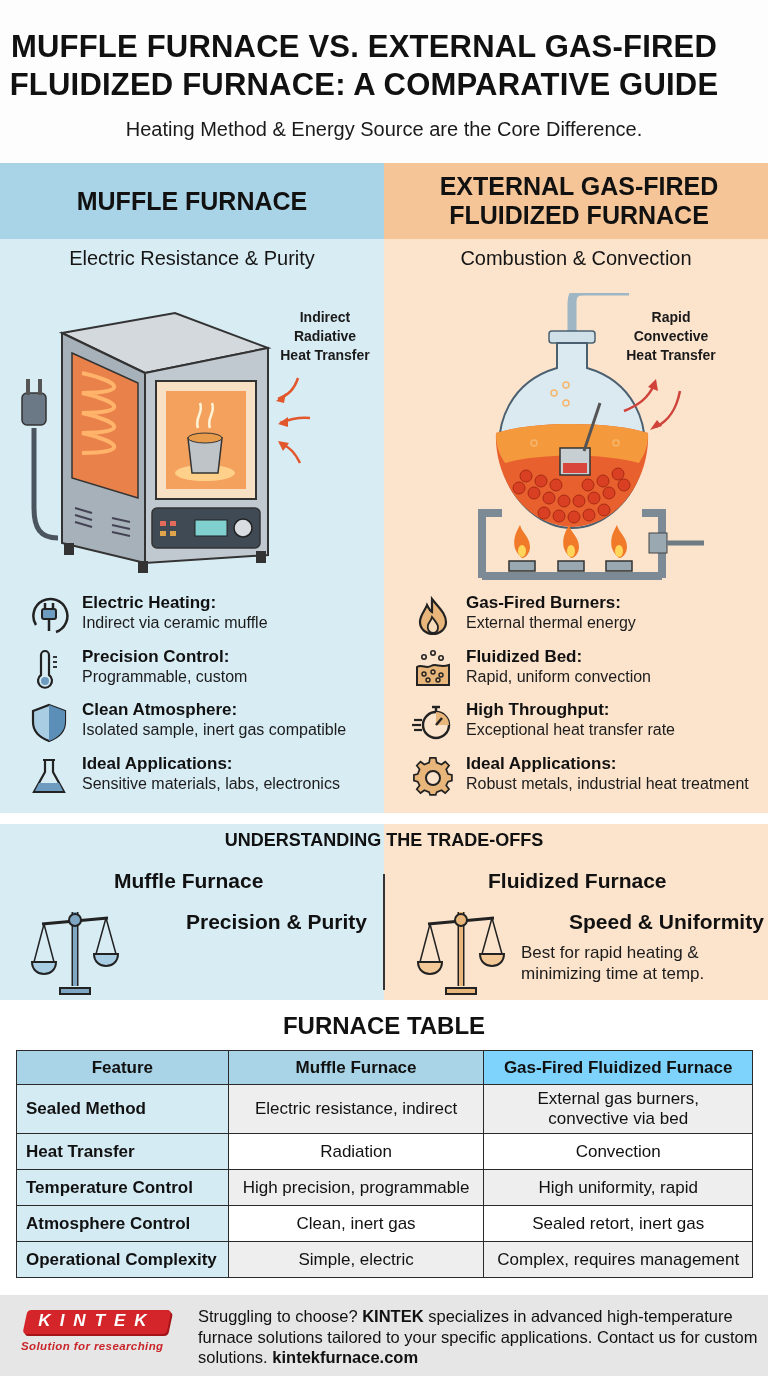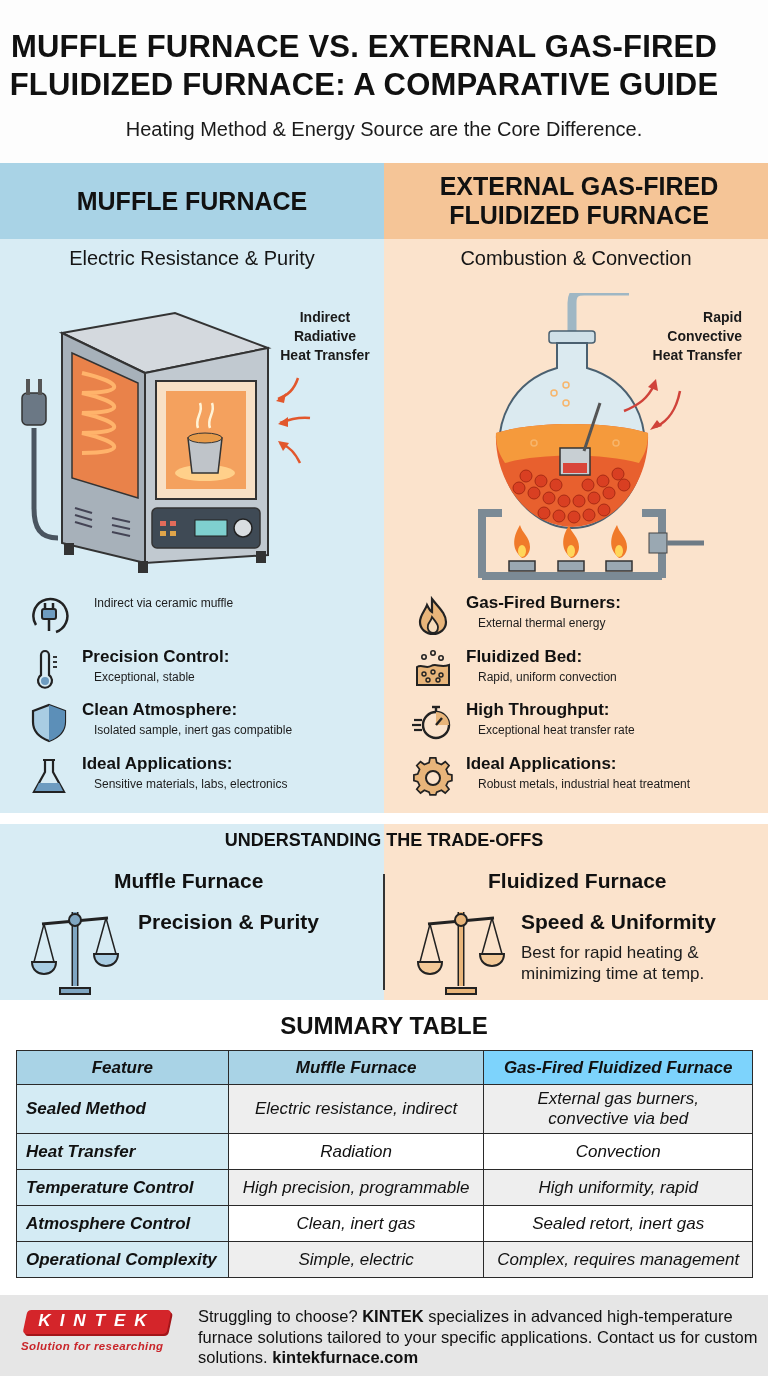--- a/index.html
+++ b/index.html
@@ -19,35 +19,35 @@
   .col-sub { position: absolute; left: 0; top: 84px; width: 384px; text-align: center; font-size: 20px; color: #151515; }
 
   .illus { position: absolute; left: 0; top: 130px; width: 384px; height: 290px; }
   .callout { position: absolute; font-size: 14px; font-weight: bold; line-height: 19px; text-align: center; color: #1a1a1a; }
 
   .features { position: absolute; left: 28px; top: 430px; width: 350px; }
   .col.right .features { left: 28px; }
   .feat { position: relative; height: 53.5px; padding-left: 54px; }
   .feat .ficon { position: absolute; left: 0; top: 2px; width: 42px; height: 42px; }
   .feat .ftitle { font-size: 17px; font-weight: bold; line-height: 20px; color: #111; }
-  .feat .fdesc { font-size: 12px; line-height: 20px; color: #1c1c1c; white-space: nowrap; margin-left: 12px; }
+  .feat .fdesc { font-size: 16px; line-height: 20px; color: #1c1c1c; white-space: nowrap; }
 
   .trade { position: absolute; left: 0; top: 824px; width: 768px; height: 176px; }
   .trade .tl { position: absolute; left: 0; top: 0; width: 384px; height: 176px; background: #d8ecf4; }
   .trade .tr { position: absolute; left: 384px; top: 0; width: 384px; height: 176px; background: #fbe3cc; }
   .trade-title { position: absolute; left: 0; top: 6px; width: 768px; text-align: center; font-size: 18px; font-weight: bold; color: #111; }
   .trade-divider { position: absolute; left: 383px; top: 50px; width: 2px; height: 116px; background: #333; }
   .trade-side-title { position: absolute; top: 45px; font-size: 21px; font-weight: bold; color: #111; text-align: center; width: 384px; }
   .scale-icon { position: absolute; top: 78px; width: 90px; height: 96px; }
-  .trade-head { position: absolute; top: 86px; font-size: 21px; font-weight: bold; color: #111; }
+  .trade-head { position: absolute; top: 86px; font-size: 21px; font-weight: bold; color: #111; margin-left: 48px; }
   .trade-desc { position: absolute; top: 118px; font-size: 17px; line-height: 21px; color: #1c1c1c; }
 
   .sum-title { position: absolute; left: 0; top: 1012px; width: 768px; text-align: center; font-size: 24px; font-weight: bold; color: #111; }
   table.summary { position: absolute; left: 16px; top: 1050px; width: 737px; border-collapse: collapse; font-size: 17px; }
-  table.summary th, table.summary td { border: 1.5px solid #2a2a2a; text-align: center; padding: 0 6px; color: #111; font-style: italic; }
+  table.summary th, table.summary td { border: 1.5px solid #2a2a2a; text-align: center; padding: 0 6px; color: #111; }
   table.summary th { height: 34px; font-weight: bold; background: #a9d3e6; }
   table.summary th.orange { background: #7dd3fc; }
   table.summary td.feat-cell { text-align: left; font-weight: bold; background: #d4ebf4; padding-left: 9px; }
   table.summary tr.r1 td { height: 49px; line-height: 20px; }
   table.summary tr.rn td { height: 36px; }
   table.summary tr.alt td.val { background: #eeeeee; }
   table.summary tr.plain td.val { background: #ffffff; }
 
   .footer { position: absolute; left: 0; top: 1295px; width: 768px; height: 81px; background: #e6e6e6; }
   .logo { position: absolute; left: 21px; top: 15px; width: 150px; height: 52px; }
@@ -135,34 +135,35 @@
 
   <div class="features">
     <div class="feat">
       <svg class="ficon" viewBox="0 0 42 42">
           <path d="M8 30 A17 17 0 1 1 28 37" fill="none" stroke="#222" stroke-width="2.5"></path>
           <rect x="14" y="14" width="14" height="10" rx="2" fill="#6e9cc0" stroke="#222" stroke-width="2"></rect>
           <line x1="17" y1="8" x2="17" y2="14" stroke="#222" stroke-width="2.5"></line>
           <line x1="25" y1="8" x2="25" y2="14" stroke="#222" stroke-width="2.5"></line>
           <line x1="21" y1="24" x2="21" y2="36" stroke="#222" stroke-width="2.5"></line>
         </svg>
+      <div class="ftitle">Electric Heating:</div>
       <div class="fdesc">Indirect via ceramic muffle</div>
     </div>
     <div class="feat">
       <svg class="ficon" viewBox="0 0 42 42">
           <path d="M13 6 a4 4 0 0 1 8 0 V26 a7 7 0 1 1 -8 0 Z" fill="none" stroke="#222" stroke-width="2.2"></path>
           <circle cx="17" cy="32" r="4" fill="#6e9cc0"></circle>
           <g stroke="#222" stroke-width="1.8">
             <line x1="25" y1="8" x2="29" y2="8"></line>
             <line x1="25" y1="13" x2="29" y2="13"></line>
             <line x1="25" y1="18" x2="29" y2="18"></line>
           </g>
         </svg>
       <div class="ftitle">Precision Control:</div>
-      <div class="fdesc">Exceptional, stable</div>
+      <div class="fdesc">Programmable, custom</div>
     </div>
     <div class="feat">
       <svg class="ficon" viewBox="0 0 42 42">
           <path d="M21 3 L37 9 V20 C37 30 29 36 21 39 C13 36 5 30 5 20 V9 Z" fill="#a9cde3" stroke="#222" stroke-width="2.2"></path>
           <path d="M21 3 L37 9 V20 C37 30 29 36 21 39 Z" fill="#5c8fb8"></path>
         </svg>
       <div class="ftitle">Clean Atmosphere:</div>
       <div class="fdesc">Isolated sample, inert gas compatible</div>
     </div>
     <div class="feat">
@@ -247,21 +248,21 @@
 
       <g fill="none" stroke="#d0433a" stroke-width="2.5">
           <path d="M240 118 C255 112 264 105 270 92"></path>
           <path d="M296 98 C292 118 284 128 272 134"></path>
         </g>
       <g fill="#d0433a">
           <polygon points="272,86 274,98 264,94"></polygon>
           <polygon points="266,137 278,133 273,127"></polygon>
         </g>
     </svg>
-    <div class="callout" style="left:248px; top:15px; width:110px;text-align:right;">
+    <div class="callout" style="left:232px; top:15px; width:110px;">
       <div>Rapid</div>
       <div>Convective</div>
       <div>Heat Transfer</div>
     </div>
   </div>
 
   <div class="features">
     <div class="feat">
       <svg class="ficon" viewBox="0 0 42 42">
           <path d="M20 4 C26 12 34 18 34 27 C34 34 28 39 21 39 C14 39 8 34 8 27 C8 20 13 16 15 10 C17 14 18 16 20 17 Z" fill="#e8b57a" stroke="#222" stroke-width="2.2"></path>
@@ -346,21 +347,21 @@
     <path d="M2 60 H26 C26 68 20 72 14 72 C8 72 2 68 2 60 Z" fill="#f3c998" stroke="#222" stroke-width="2"></path>
     <path d="M64 52 H88 C88 60 82 64 76 64 C70 64 64 60 64 52 Z" fill="#f3c998" stroke="#222" stroke-width="2"></path>
   </svg>
   <div class="trade-head" style="left:521px;">Speed &amp; Uniformity</div>
   <div class="trade-desc" style="left:521px;">
     <div>Best for rapid heating &amp;</div>
     <div>minimizing time at temp.</div>
   </div>
 </div>
 
-<div class="sum-title">SUMMARY TABLE</div>
+<div class="sum-title">FURNACE TABLE</div>
 <table class="summary">
   <colgroup>
       <col style="width:212px">
       <col style="width:256px">
       <col style="width:269px">
     </colgroup>
   <tbody>
       <tr>
     <th>Feature</th>
     <th>Muffle Furnace</th>

